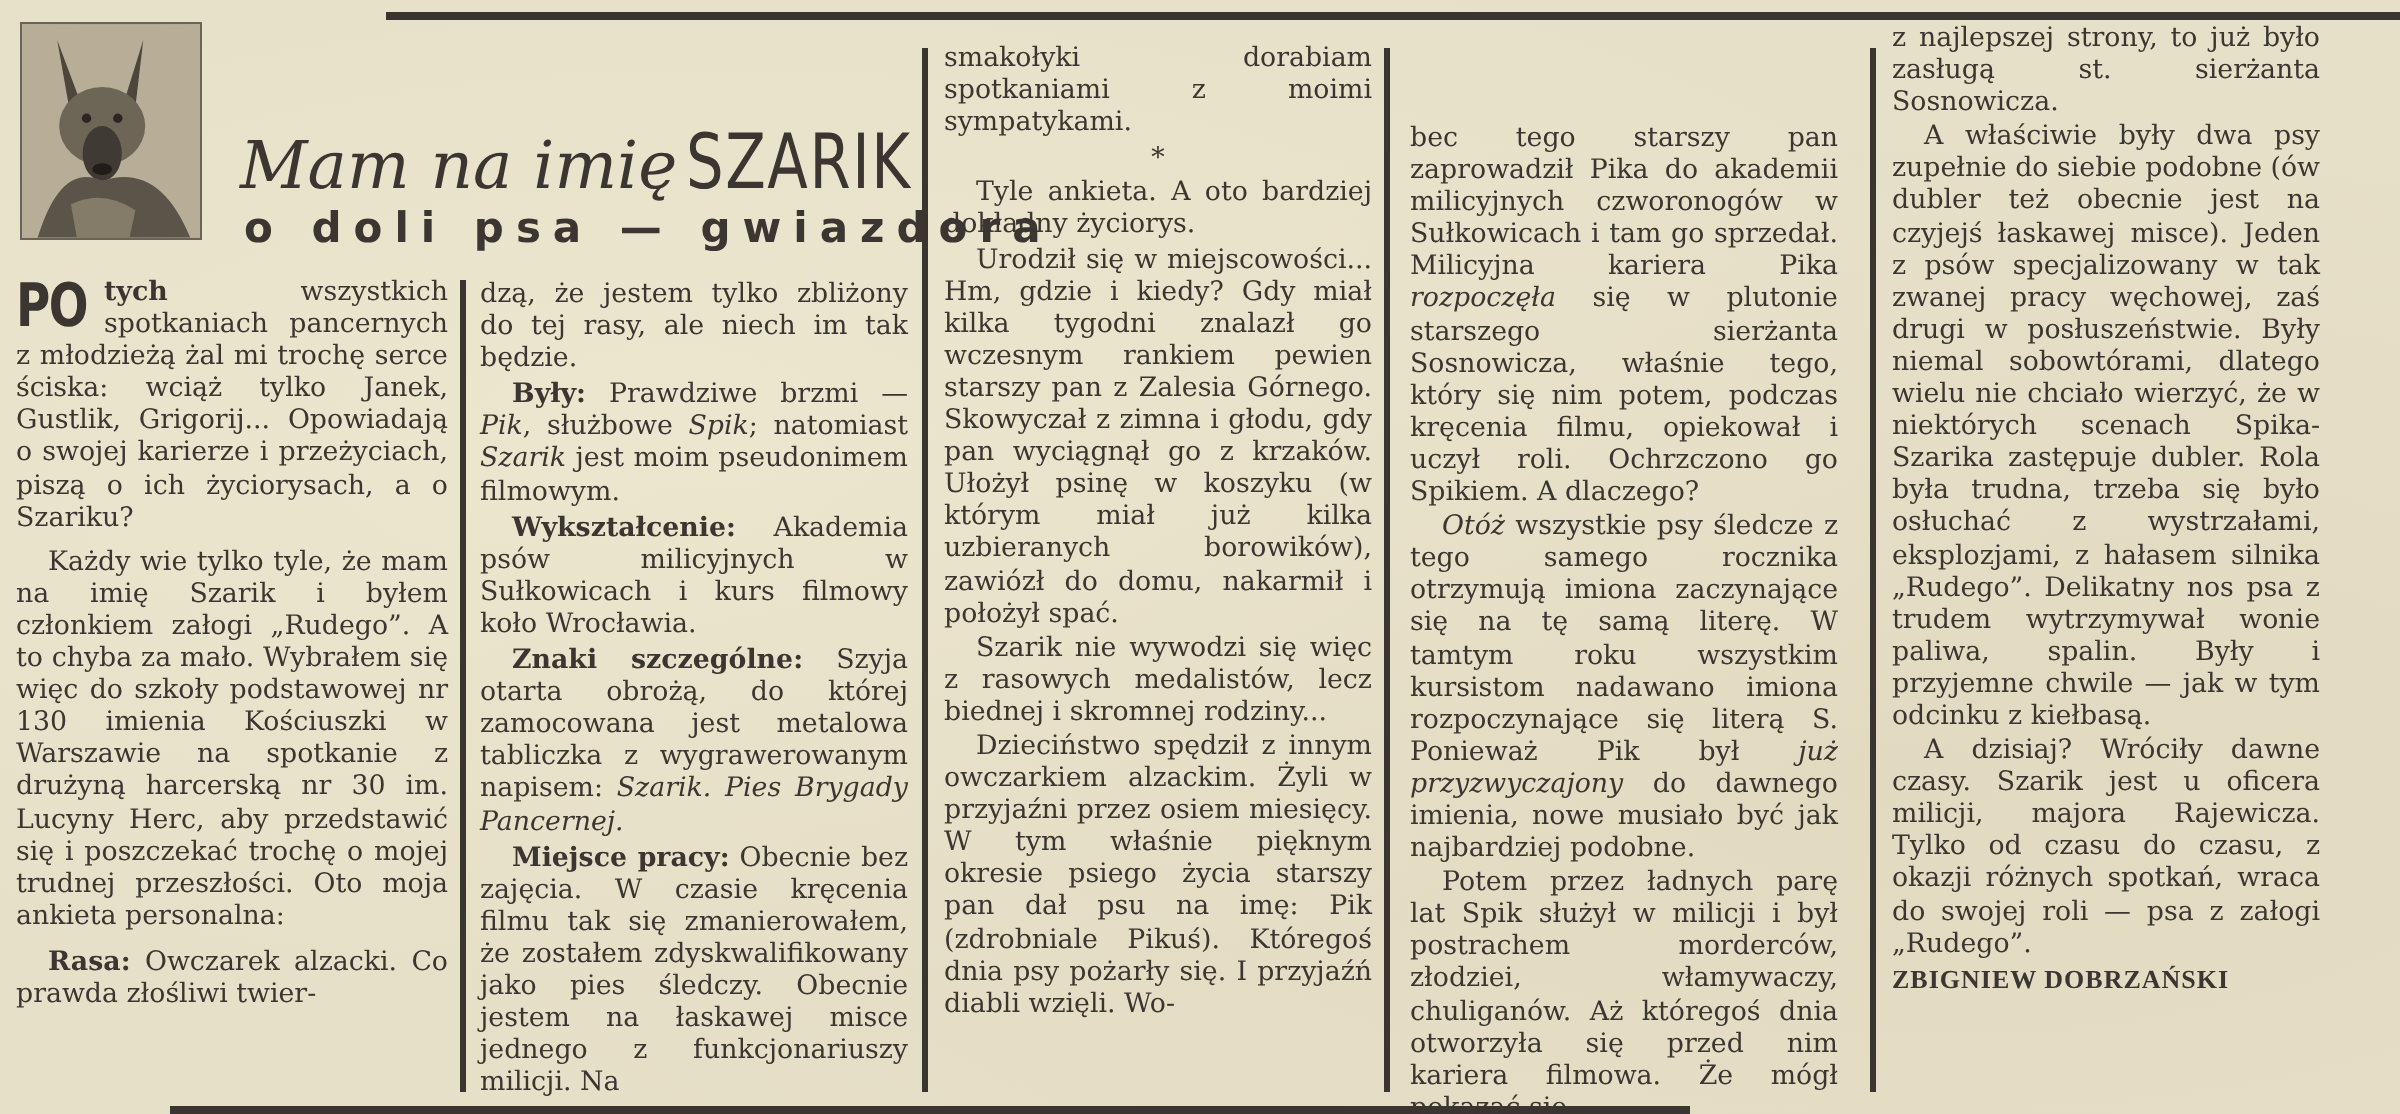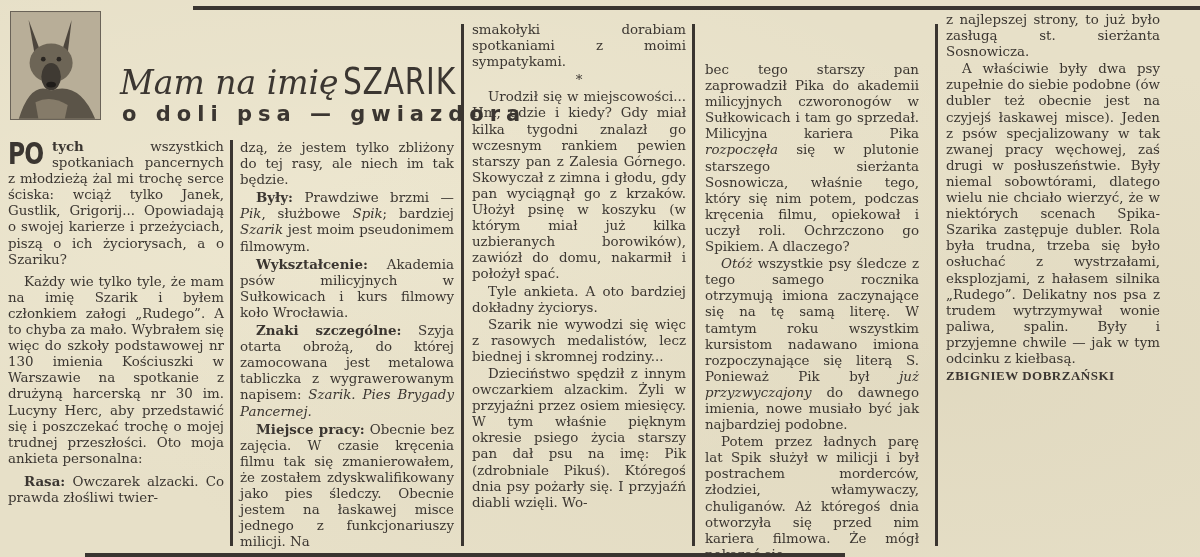--- a/index.html
+++ b/index.html
@@ -126,40 +126,40 @@
     <p class="indent" style="margin-top:6px;">
       <b>Rasa:</b><span> Owczarek alzacki. Co prawda złośliwi twier-</span>
     </p>
   </div>
 
   <div class="divider" style="left:230px; top:140px; height:406px;"></div>
 
   <div class="col" style="left:240px; top:140px; width:214px;">
     <p>dzą, że jestem tylko zbliżony do tej rasy, ale niech im tak będzie.</p>
     <p class="indent">
-      <b>Były:</b><span> Prawdziwe brzmi — </span><i>Pik</i><span>, służbowe </span><i>Spik</i><span>; bardziej </span><i>Szarik</i><span> jest moim pseudonimem filmowym.</span>
+      <b>Były:</b><span> Prawdziwe brzmi — </span><i>Pik</i><span>, służbowe </span><i>Spik</i><span>; natomiast </span><i>Szarik</i><span> jest moim pseudonimem filmowym.</span>
     </p>
     <p class="indent">
       <b>Wykształcenie:</b><span> Akademia psów milicyjnych w Sułkowicach i kurs filmowy koło Wrocławia.</span>
     </p>
     <p class="indent">
       <b>Znaki szczególne:</b><span> Szyja otarta obrożą, do której zamocowana jest metalowa tabliczka z wygrawerowanym napisem: </span><i>Szarik. Pies Brygady Pancernej.</i>
     </p>
     <p class="indent">
       <b>Miejsce pracy:</b><span> Obecnie bez zajęcia. W czasie kręcenia filmu tak się zmanierowałem, że zostałem zdyskwalifikowany jako pies śledczy. Obecnie jestem na łaskawej misce jednego z funkcjonariuszy milicji. Na</span>
     </p>
   </div>
 
   <div class="divider" style="left:461px; top:24px; height:522px;"></div>
 
   <div class="col" style="left:472px; top:22px; width:214px;">
     <p>smakołyki dorabiam spotkaniami z moimi sympatykami.</p>
     <p class="star">*</p>
+    <p class="indent">Tyle ankieta. A oto bardziej dokładny życiorys.</p>
     <p class="indent">Urodził się w miejscowości... Hm, gdzie i kiedy? Gdy miał kilka tygodni znalazł go wczesnym rankiem pewien starszy pan z Zalesia Górnego. Skowyczał z zimna i głodu, gdy pan wyciągnął go z krzaków. Ułożył psinę w koszyku (w którym miał już kilka uzbieranych borowików), zawiózł do domu, nakarmił i położył spać.</p>
-    <p class="indent">Tyle ankieta. A oto bardziej dokładny życiorys.</p>
     <p class="indent">Szarik nie wywodzi się więc z rasowych medalistów, lecz biednej i skromnej rodziny...</p>
     <p class="indent">Dzieciństwo spędził z innym owczarkiem alzackim. Żyli w przyjaźni przez osiem miesięcy. W tym właśnie pięknym okresie psiego życia starszy pan dał psu na imę: Pik (zdrobniale Pikuś). Któregoś dnia psy pożarły się. I przyjaźń diabli wzięli. Wo-</p>
   </div>
 
   <div class="divider" style="left:692px; top:24px; height:522px;"></div>
 
   <div class="col" style="left:705px; top:22px; width:214px;margin-top:40px;">
     <p>
       <span>bec tego starszy pan zaprowadził Pika do akademii milicyjnych czworonogów w Sułkowicach i tam go sprzedał. Milicyjna kariera Pika </span><i>rozpoczęła</i><span> się w plutonie starszego sierżanta Sosnowicza, właśnie tego, który się nim potem, podczas kręcenia filmu, opiekował i uczył roli. Ochrzczono go Spikiem. A dlaczego?</span>
     </p>
@@ -167,16 +167,17 @@
       <i>Otóż</i><span> wszystkie psy śledcze z tego samego rocznika otrzymują imiona zaczynające się na tę samą literę. W tamtym roku wszystkim kursistom nadawano imiona rozpoczynające się literą S. Ponieważ Pik był </span><i>już przyzwyczajony</i><span> do dawnego imienia, nowe musiało być jak najbardziej podobne.</span>
     </p>
     <p class="indent">Potem przez ładnych parę lat Spik służył w milicji i był postrachem morderców, złodziei, włamywaczy, chuliganów. Aż któregoś dnia otworzyła się przed nim kariera filmowa. Że mógł pokazać się</p>
   </div>
 
   <div class="divider" style="left:935px; top:24px; height:522px;"></div>
 
   <div class="col" style="left:946px; top:12px; width:214px;">
     <p>z najlepszej strony, to już było zasługą st. sierżanta Sosnowicza.</p>
     <p class="indent">A właściwie były dwa psy zupełnie do siebie podobne (ów dubler też obecnie jest na czyjejś łaskawej misce). Jeden z psów specjalizowany w tak zwanej pracy węchowej, zaś drugi w posłuszeństwie. Były niemal sobowtórami, dlatego wielu nie chciało wierzyć, że w niektórych scenach Spika-Szarika zastępuje dubler. Rola była trudna, trzeba się było osłuchać z wystrzałami, eksplozjami, z hałasem silnika „Rudego”. Delikatny nos psa z trudem wytrzymywał wonie paliwa, spalin. Były i przyjemne chwile — jak w tym odcinku z kiełbasą.</p>
+    <p class="indent">A dzisiaj? Wróciły dawne czasy. Szarik jest u oficera milicji, majora Rajewicza. Tylko od czasu do czasu, z okazji różnych spotkań, wraca do swojej roli — psa z załogi „Rudego”.</p>
     <p class="signature">ZBIGNIEW DOBRZAŃSKI</p>
   </div>
 
 </div>
 
 </body></html>

